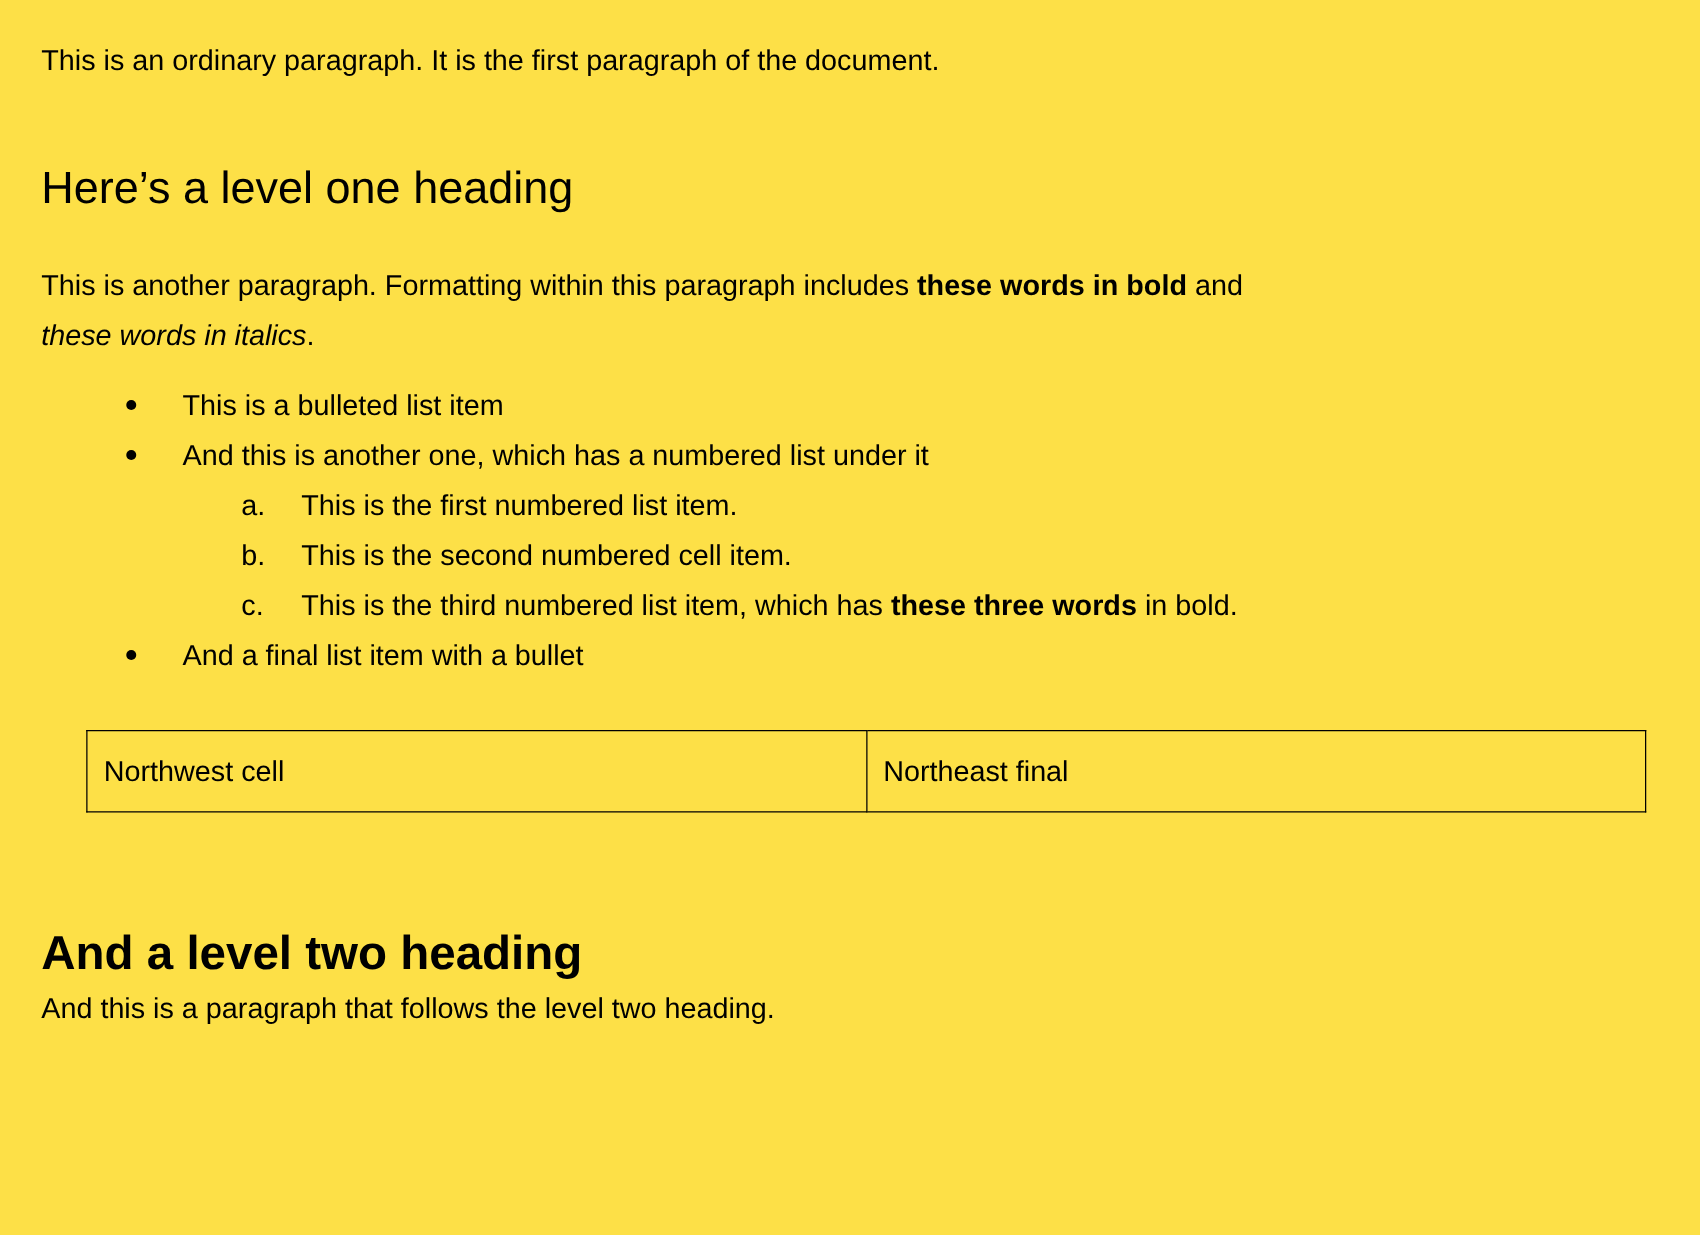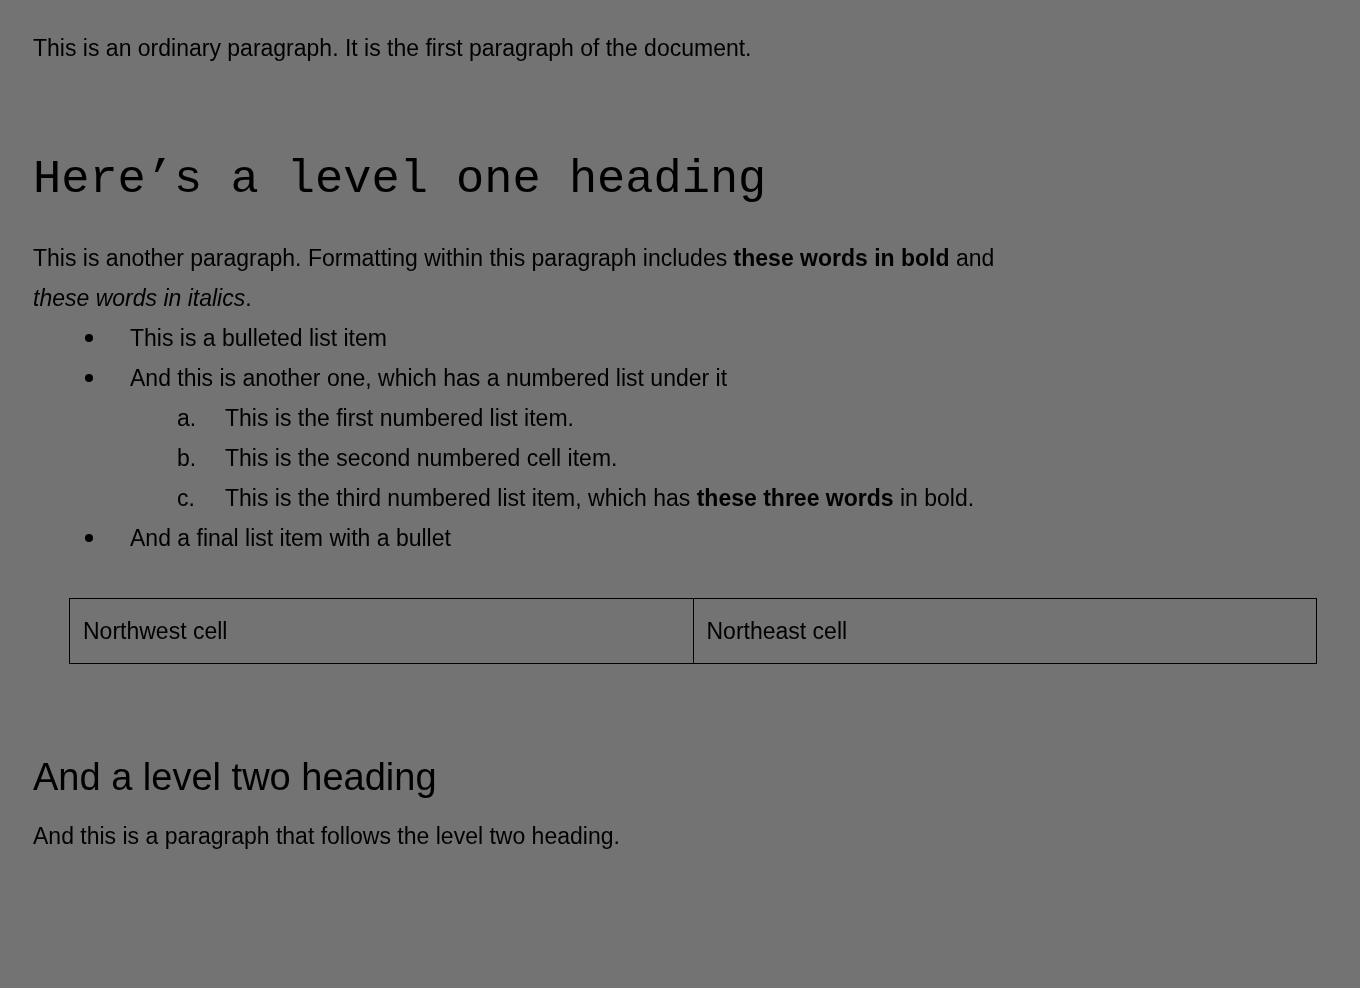--- a/index.html
+++ b/index.html
@@ -6,50 +6,49 @@
     margin: 0;
     padding: 0;
     background: #ffffff;
   }
   .page {
     position: relative;
     width: 1360px;
     height: 988px;
     box-sizing: border-box;
     padding: 28px 79px 0 33px;
-    background: #737373;
+    background: #fde047;
     color: #000000;
     font-family: "Liberation Sans", "DejaVu Sans", sans-serif;
     font-size: 23px;
     overflow: hidden;
   }
   p {
     margin: 0;
     line-height: 40px;
   }
   h1 {
-    margin: 84px 0 30px 0;
-    font-size: 47px;
+    margin: 54px 0 30px 0;
+    font-size: 36px;
     line-height: 56px;
     font-weight: 400;
     letter-spacing: 0;
-    font-family: Liberation Mono, monospace;
   }
   h2 {
-    margin: 90px 0 16px 0;
+    margin: 90px 0 0 0;
     font-size: 38px;
     line-height: 46px;
-    font-weight: 400;
+    font-weight: 700;
   }
   .bold { font-weight: 700; }
   .italic { font-style: italic; }
 
   ul.bullets {
     list-style: none;
-    margin: 0;
+    margin: 16px;
     padding: 0 0 0 97px;
   }
   ul.bullets > li {
     position: relative;
     line-height: 40px;
   }
   .bullet-dot {
     position: absolute;
     left: -45px;
     top: 16px;
@@ -121,21 +120,21 @@
     </li>
     <li>
       <span class="bullet-dot"></span><span>And a final list item with a bullet</span>
     </li>
   </ul>
 
   <table class="grid">
     <tbody>
       <tr>
         <td>Northwest cell</td>
-        <td>Northeast cell</td>
+        <td>Northeast final</td>
       </tr>
     </tbody>
   </table>
 
   <h2>And a level two heading</h2>
 
   <p class="para-follow">And this is a paragraph that follows the level two heading.</p>
 
 </div>
 

